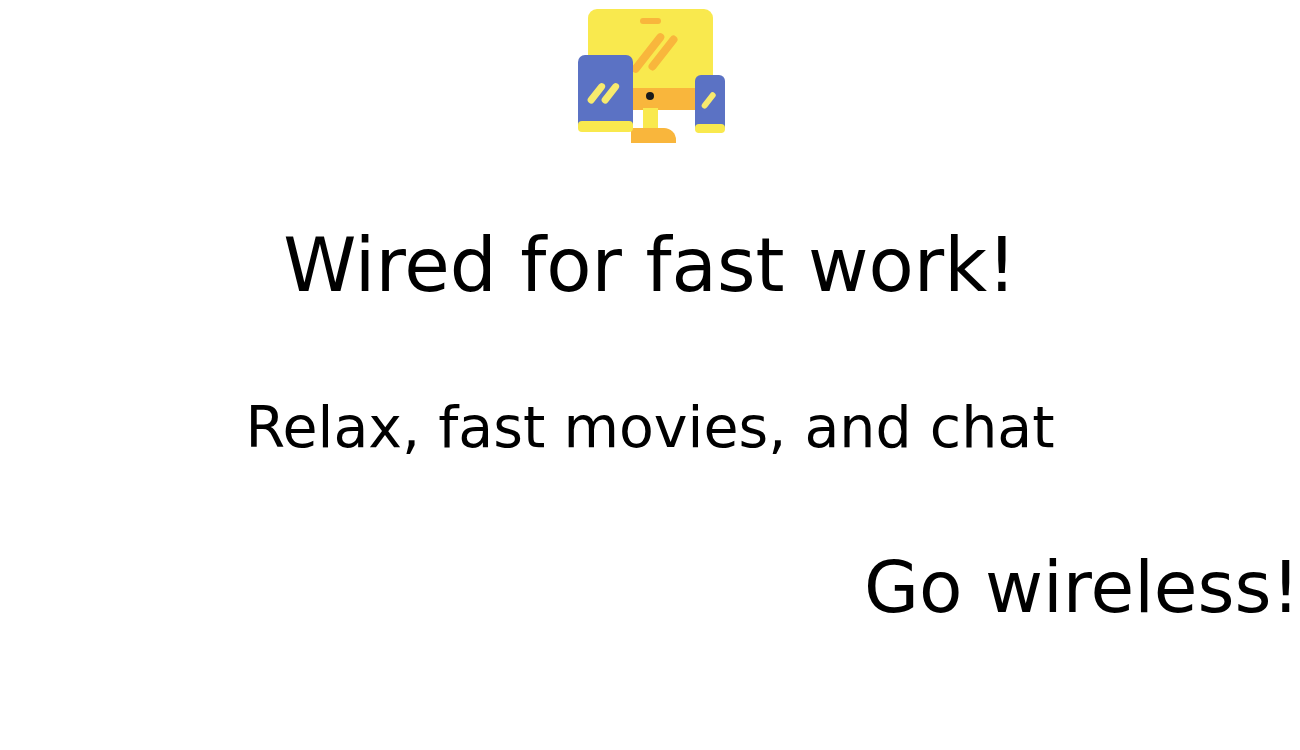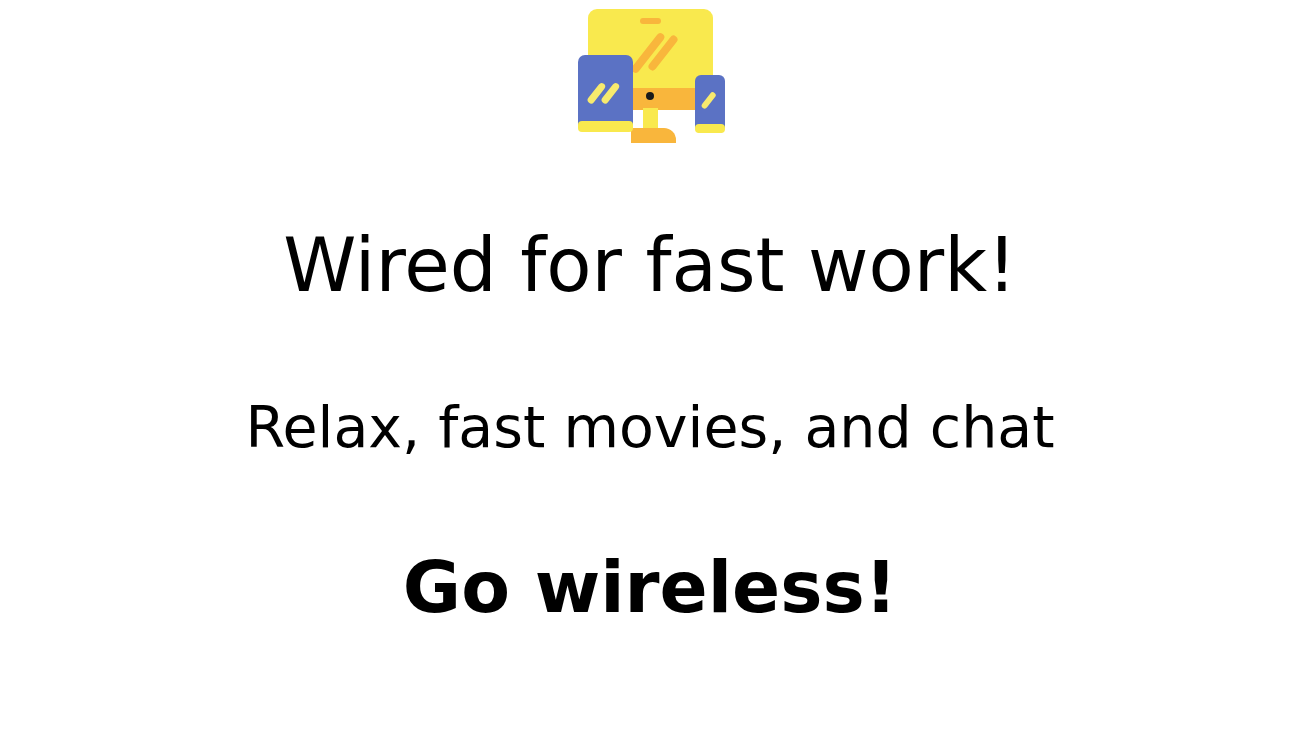--- a/index.html
+++ b/index.html
@@ -72,24 +72,24 @@
     font-weight: 400;
     color: #000000;
     white-space: nowrap;
   }
 
   .tagline {
     position: absolute;
     left: 0;
     width: 1300px;
     top: 552px;
-    text-align: center;
+    text-align: right;
     font-size: 71px;
     line-height: 1;
-    font-weight: 700;
+    font-weight: 400;
     color: #000000;
     white-space: nowrap;
   }
 </style>
 </head>
 <body>
 
 <div class="slide">
 
   <div class="hero-icon">

